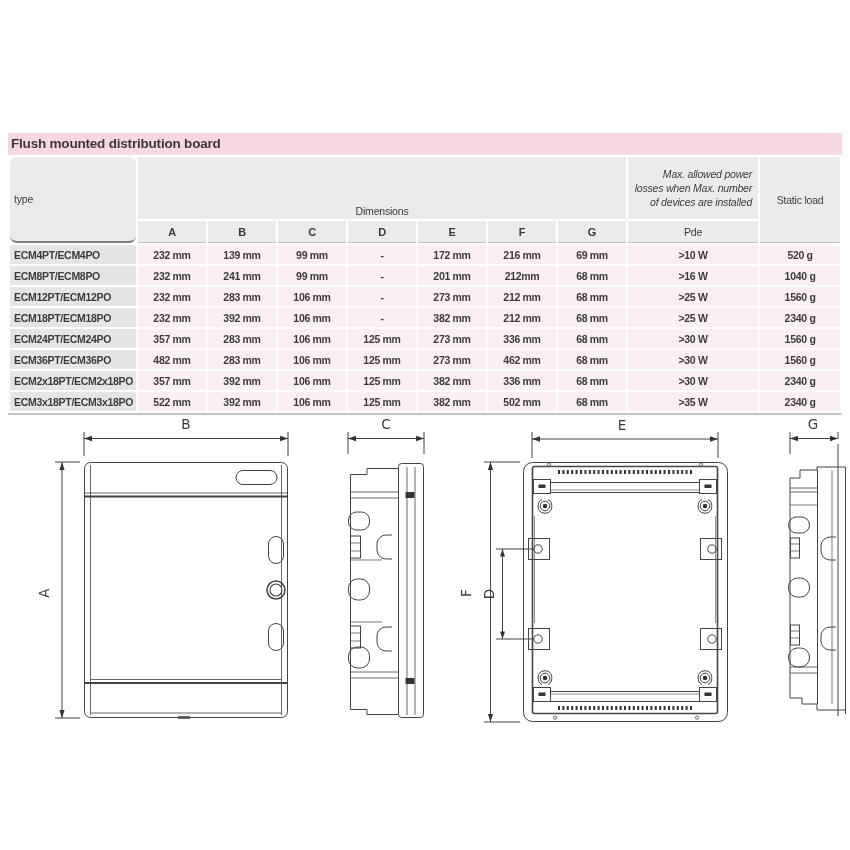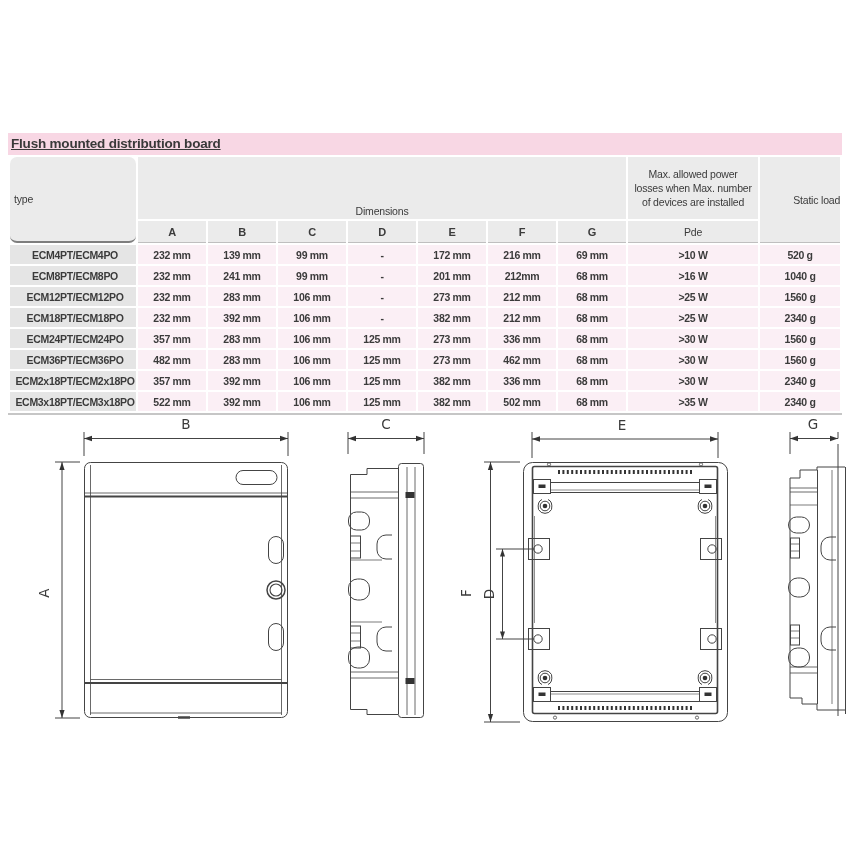--- a/index.html
+++ b/index.html
@@ -2,36 +2,36 @@
 <html style="--title-bar-bg: #f8d7e4; --header-bg: #ebebeb; --type-cell-bg: #e5e5e5; --cell-bg: #fbeff5;"><head>
 <meta charset="utf-8">
 <style>
   * { margin:0; padding:0; box-sizing:border-box; }
   html,body { background:#ffffff; }
   .page { position:relative; width:850px; height:850px; background:#fff; overflow:hidden;
           font-family:"Liberation Sans", sans-serif; color:#3b3b3b; }
 
   .title-bar { position:absolute; left:8px; top:133px; width:834px; height:22px;
           background:var(--title-bar-bg,#f8d7e4); font-size:13.5px; font-weight:bold;
-          line-height:22px; padding-left:3px; color:#393939; letter-spacing:-0.2px;text-decoration:underline; }
+          line-height:22px; padding-left:3px; color:#393939; letter-spacing:-0.2px; }
 
   .tbl-wrap { position:absolute; left:8px; top:155px; width:834px; border-bottom:2px solid #c6c6c6; }
   table { border-collapse:separate; border-spacing:2px; table-layout:fixed; width:834px; background:#fff; }
   th, td { overflow:hidden; white-space:nowrap; }
   th { background:var(--header-bg,#ebebeb); font-weight:normal; font-size:10.5px; letter-spacing:-0.2px; color:#3b3b3b; }
   .type-head { text-align:left; padding-left:4px; vertical-align:middle; border-bottom:2px solid #7e7e7e;border-radius:7px; }
   .dims-head { vertical-align:bottom; text-align:center; padding-bottom:2px; height:62px; }
-  .power-head { vertical-align:middle; text-align:center; white-space:normal; line-height:1.35; padding:0 6px; }
-  .static-head { vertical-align:middle; text-align:right; border-bottom:1px solid #bfbfbf; }
+  .power-head { vertical-align:middle; text-align:right; white-space:normal; line-height:1.35; padding:0 6px;font-style:italic; }
+  .static-head { vertical-align:middle; text-align:center; border-bottom:1px solid #bfbfbf; }
   tr.letters th { height:22px; font-weight:bold; font-size:11px; text-align:center;
                   border-bottom:1px solid #bfbfbf; vertical-align:middle; }
   tr.letters th.pde { font-weight:normal; font-size:10.5px;margin-left:44px; }
   td { background:var(--cell-bg,#fbeff5); font-size:10.5px; font-weight:bold; text-align:center;
        height:19px; letter-spacing:-0.3px; vertical-align:middle; }
-  td.type-cell { background:var(--type-cell-bg,#e5e5e5); text-align:center; padding-left:4px; }
+  td.type-cell { background:var(--type-cell-bg,#e5e5e5); text-align:left; padding-left:4px; }
 
   .drawings { position:absolute; left:0; top:410px; }
   .drawings text { font-family:"DejaVu Sans", sans-serif; font-size:13.5px; fill:#3a3a3a; }
 </style>
 </head>
 <body>
 
 <div class="page">
 
   <div class="title-bar">Flush mounted distribution board</div>

